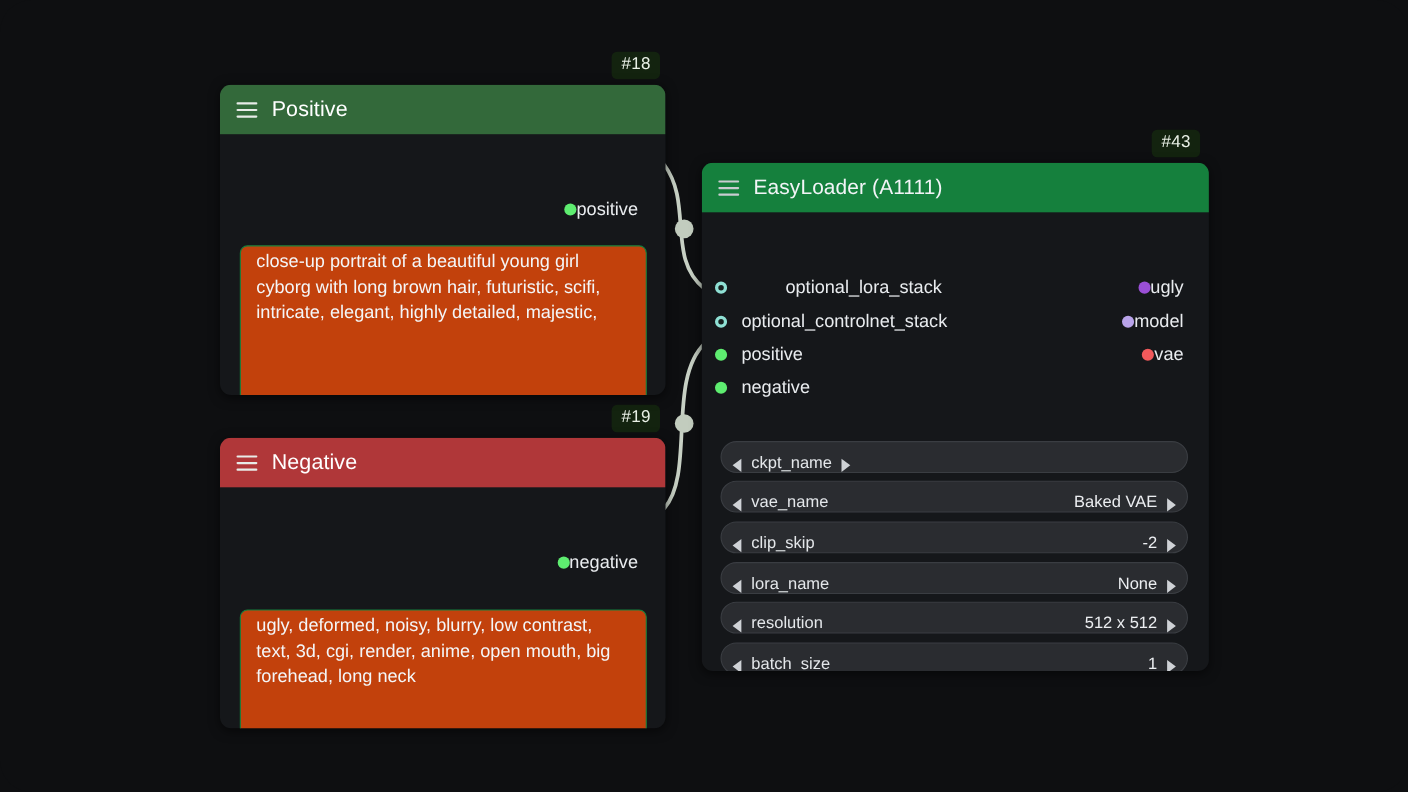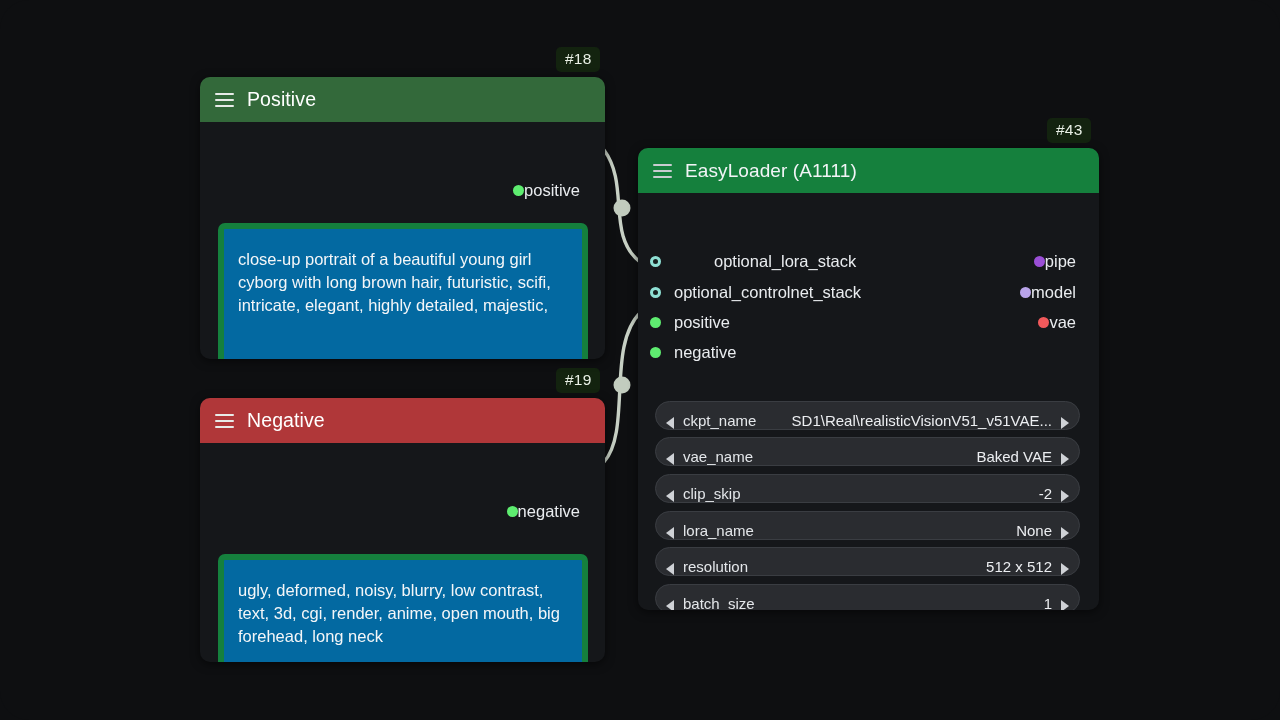--- a/index.html
+++ b/index.html
@@ -116,25 +116,25 @@
   .dot.purple { background: #9a4fd6; }
   .dot.lilac { background: #b9a4ea; }
   .dot.red { background: #f1595b; }
 
   .slot-in .slot-label { margin-left: 13px; }
   .slot-out .slot-label { margin-right: 11px; }
 
   
   .textbox {
     position: absolute;
-    background: #0369a1;
-    border: 6px solid #15803d;
+    background: #c2410c;
+    border: 1px solid #15803d;
     border-radius: 7px;
     box-sizing: border-box;
-    padding: 19px 14px;
+    padding: 3px 14px;
     color: #f4f6f8;
     font-size: 16.5px;
     line-height: 22.8px;
   }
 
   
   .widget {
     position: absolute;
     height: 29px;
     background: #2a2c30;
@@ -243,35 +243,34 @@
         <span class="dot green"></span>
         <span class="slot-label">positive</span>
       </div>
       <div class="slot-row slot-in" style="left:12px; top:149px;">
         <span class="dot green"></span>
         <span class="slot-label">negative</span>
       </div>
 
       <div class="slot-row slot-out" style="right:12px; top:58px;">
         <span class="dot purple"></span>
-        <span class="slot-label">pipe</span>
+        <span class="slot-label">ugly</span>
       </div>
       <div class="slot-row slot-out" style="right:12px; top:89px;">
         <span class="dot lilac"></span>
         <span class="slot-label">model</span>
       </div>
       <div class="slot-row slot-out" style="right:12px; top:119px;">
         <span class="dot red"></span>
         <span class="slot-label">vae</span>
       </div>
 
       <div class="widget" style="left:17px; top:208px; width:425px;">
         <span class="arrow left"></span>
         <span class="w-name">ckpt_name</span>
-        <span class="w-value">SD1\Real\realisticVisionV51_v51VAE...</span>
         <span class="arrow right"></span>
       </div>
 
       <div class="widget" style="left:17px; top:244px; width:425px;">
         <span class="arrow left"></span>
         <span class="w-name">vae_name</span>
         <span class="w-value">Baked VAE</span>
         <span class="arrow right"></span>
       </div>
 

